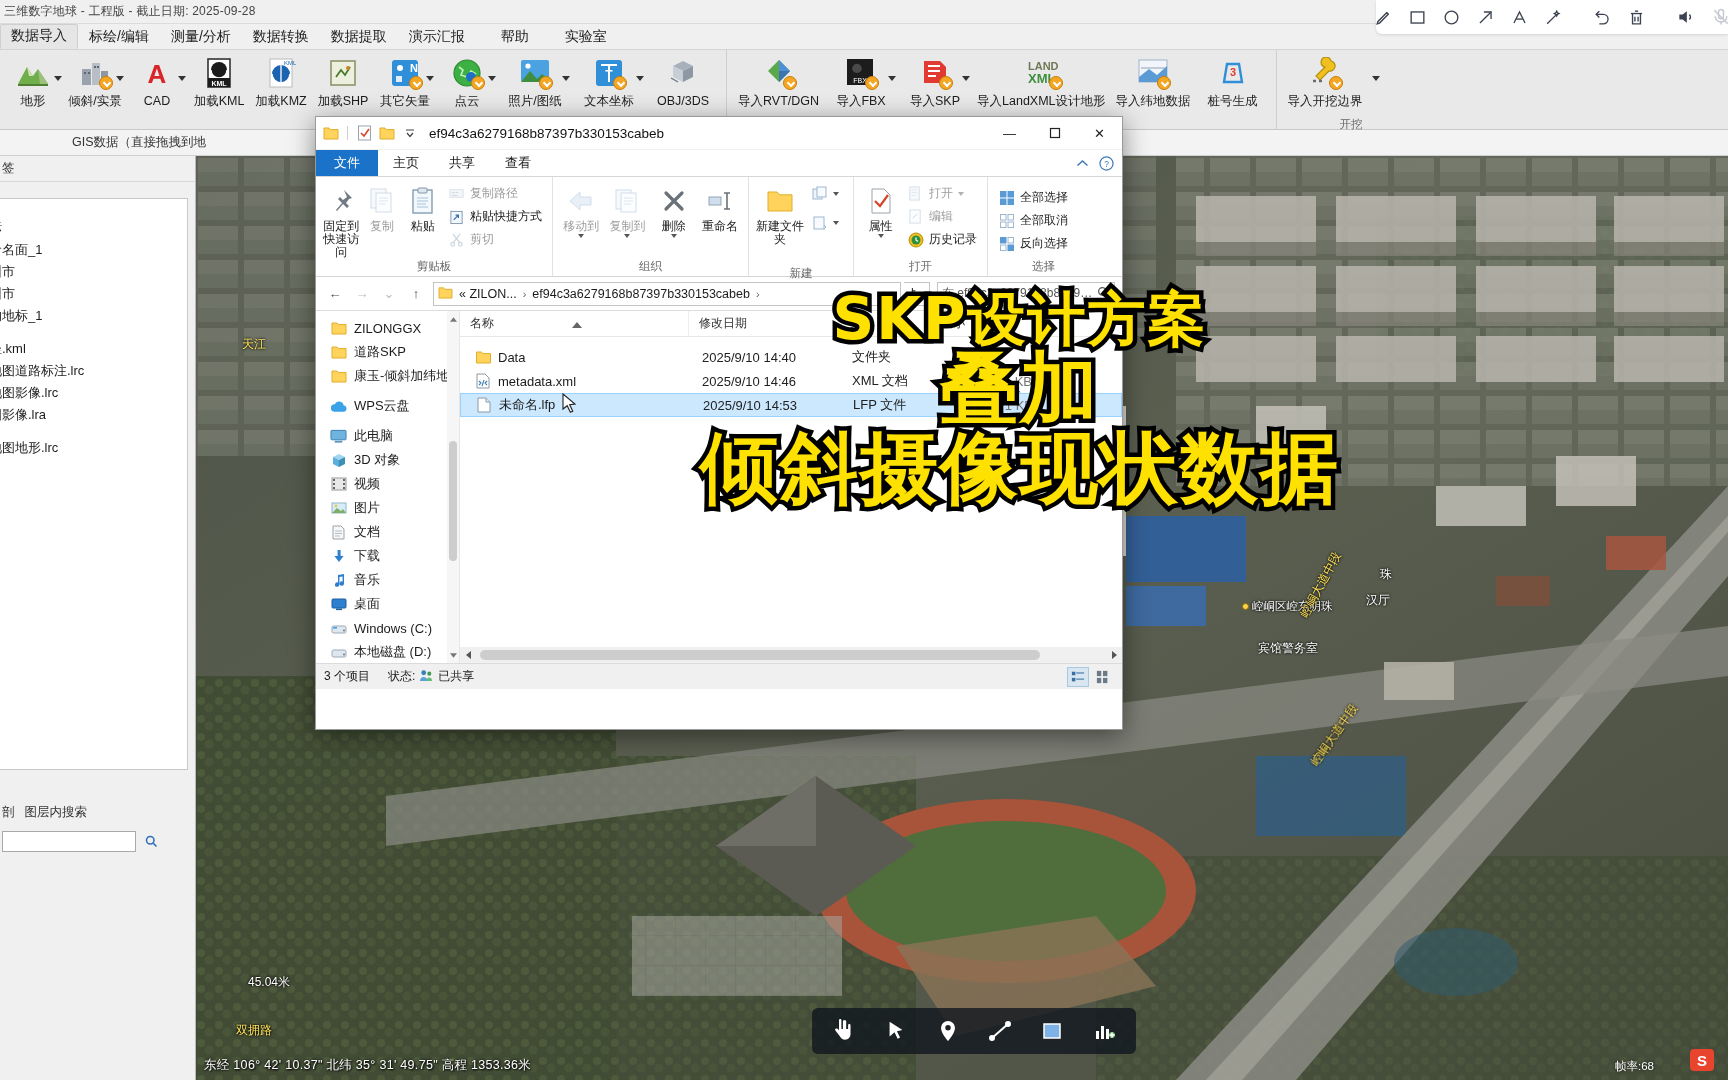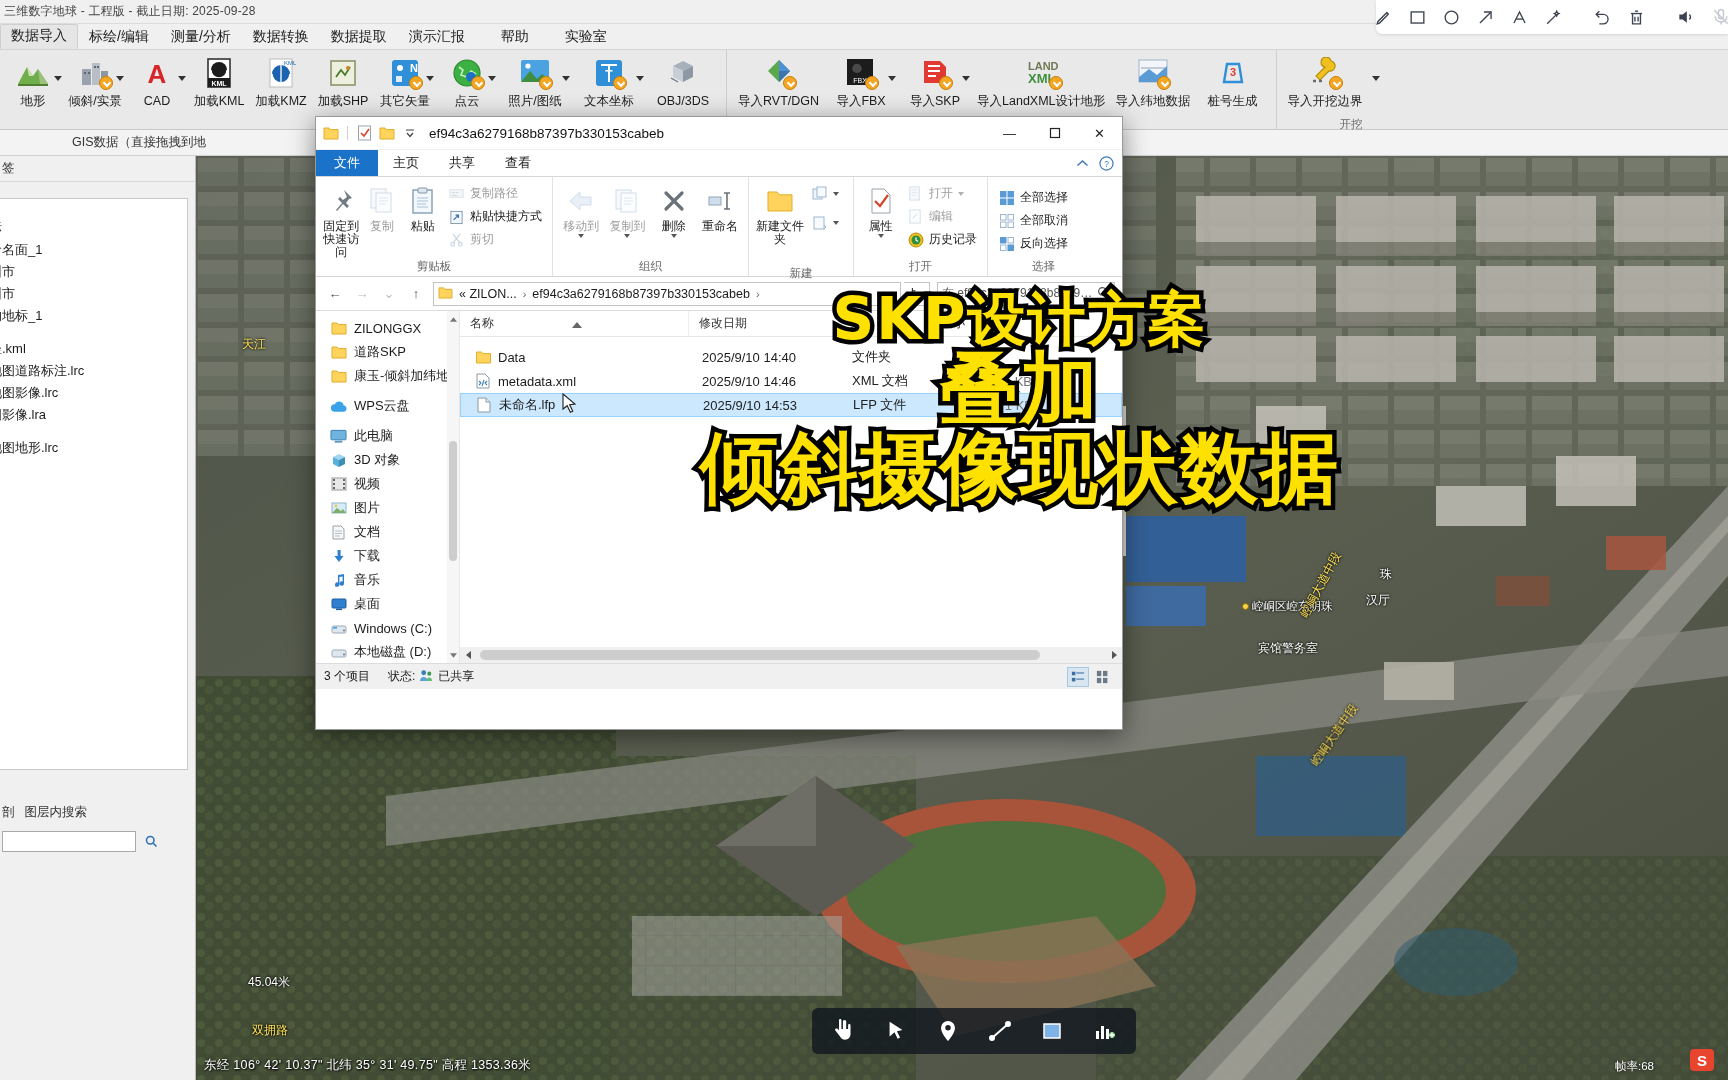--- a/index.html
+++ b/index.html
@@ -373,21 +373,21 @@
       <rect x="1060" y="250" width="70" height="40"></rect>
     </g>
 
     <rect x="1410" y="380" width="60" height="34" fill="#a8563f" opacity=".85"></rect>
     <rect x="1300" y="420" width="54" height="30" fill="#7e4f3b" opacity=".8"></rect>
     <rect x="1188" y="506" width="70" height="38" fill="#b4b0a6" opacity=".9"></rect>
   </svg>
 
   <div class="mlabel yel" style="left:46px; top:180px;">天江</div>
   <div class="mlabel" style="left:52px; top:818px; color:#ffffff;">45.04米</div>
-  <div class="mlabel yel" style="left:56px; top:866px;">双拥路</div>
+  <div class="mlabel yel" style="left:40px; top:866px;">双拥路</div>
   <div class="mlabel" style="left:1184px; top:410px;">珠</div>
   <div class="mlabel" style="left:1170px; top:436px;">汉厅</div>
   <div class="poi" style="left:1046px; top:443px;">
     <span class="dot"></span>
     <span class="t">崆峒区崆东明珠</span>
   </div>
   <div class="mlabel" style="left:1062px; top:484px;">宾馆警务室</div>
   <div class="mlabel yel rot" style="left:1108px; top:452px;">崆峒大道中段</div>
   <div class="mlabel yel rot2" style="left:1118px; top:600px;">崆峒大道中段</div>
 

